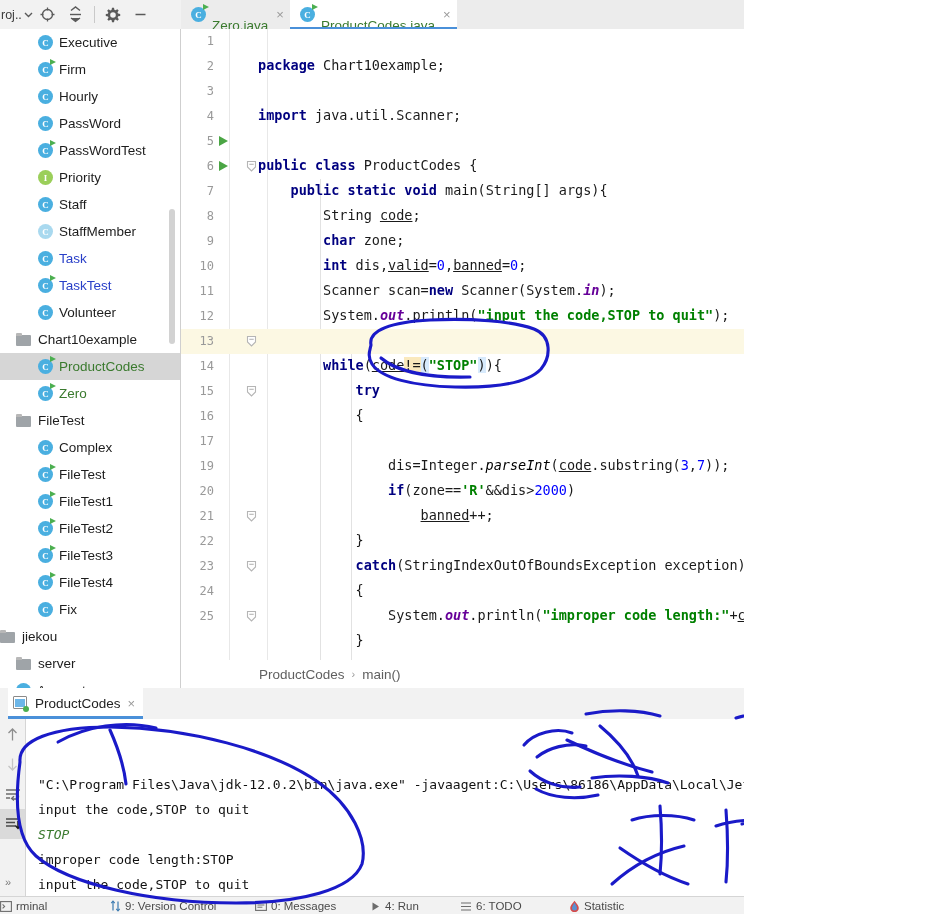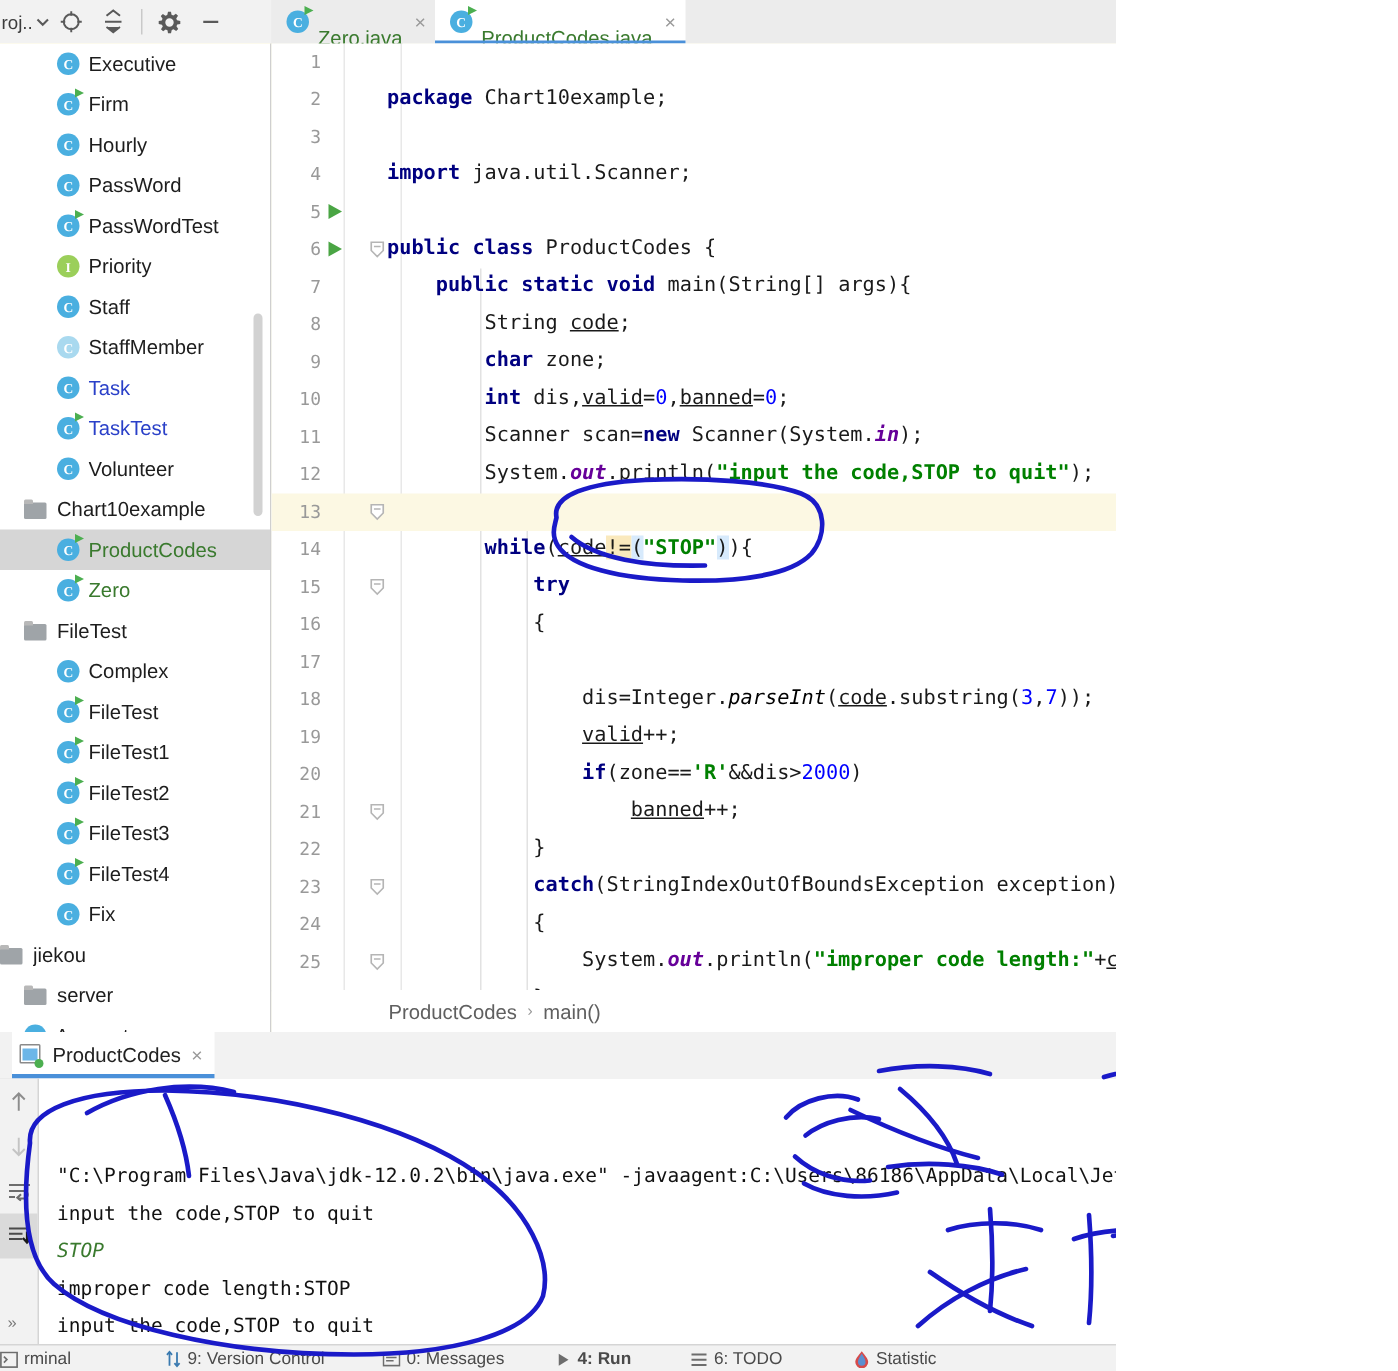--- a/index.html
+++ b/index.html
@@ -293,21 +293,20 @@
               <path d="M2.5 1.5h8v5.5l-4 4-4-4z" fill="#fff" stroke="#b5b5b5" stroke-width="1.1"></path>
               <path d="M4.3 4.3h4.4" stroke="#b5b5b5" stroke-width="1.1"></path>
             </svg></span><span class="codetxt">        <span class="kw">while</span>(<span class="lv">code</span><span class="sel-hl">!=</span><span class="brace-hl">(</span><span class="str">"STOP"</span><span class="brace-hl">)</span>){</span></div>
         <div class="code-line"><span class="ln">14</span><span class="codetxt">            <span class="kw">try</span></span></div>
         <div class="code-line"><span class="ln">15</span><span class="fold"><svg width="13" height="13" viewBox="0 0 13 13">
               <path d="M2.5 1.5h8v5.5l-4 4-4-4z" fill="#fff" stroke="#b5b5b5" stroke-width="1.1"></path>
               <path d="M4.3 4.3h4.4" stroke="#b5b5b5" stroke-width="1.1"></path>
             </svg></span><span class="codetxt">            {</span></div>
         <div class="code-line"><span class="ln">16</span></div>
         <div class="code-line"><span class="ln">17</span><span class="codetxt">                dis=Integer.<span class="mth">parseInt</span>(<span class="lv">code</span>.substring(<span class="num">3</span>,<span class="num">7</span>));</span></div>
-        <div class="code-line"><span class="ln">18</span><span class="codetxt">                <span class="lv">valid</span>++;</span></div>
         <div class="code-line"><span class="ln">19</span><span class="codetxt">                <span class="kw">if</span>(zone==<span class="str">'R'</span>&amp;&amp;dis&gt;<span class="num">2000</span>)</span></div>
         <div class="code-line"><span class="ln">20</span><span class="codetxt">                    <span class="lv">banned</span>++;</span></div>
         <div class="code-line"><span class="ln">21</span><span class="fold"><svg width="13" height="13" viewBox="0 0 13 13">
               <path d="M2.5 1.5h8v5.5l-4 4-4-4z" fill="#fff" stroke="#b5b5b5" stroke-width="1.1"></path>
               <path d="M4.3 4.3h4.4" stroke="#b5b5b5" stroke-width="1.1"></path>
             </svg></span><span class="codetxt">            }</span></div>
         <div class="code-line"><span class="ln">22</span><span class="codetxt">            <span class="kw">catch</span>(StringIndexOutOfBoundsException exception)</span></div>
         <div class="code-line"><span class="ln">23</span><span class="fold"><svg width="13" height="13" viewBox="0 0 13 13">
               <path d="M2.5 1.5h8v5.5l-4 4-4-4z" fill="#fff" stroke="#b5b5b5" stroke-width="1.1"></path>
               <path d="M4.3 4.3h4.4" stroke="#b5b5b5" stroke-width="1.1"></path>
@@ -392,21 +391,21 @@
         </div>
         <div class="sbi" style="position: absolute; left: 255px; top: 3px;">
           <span style="display: inline-flex;">
             <svg width="12" height="11" viewBox="0 0 12 11">
               <rect x="0.6" y="1.6" width="10.8" height="7.8" fill="none" stroke="#6d6d6d" stroke-width="1.1"></rect>
               <path d="M2.4 4h7M2.4 6.2h5" stroke="#6d6d6d" stroke-width="1"></path>
             </svg>
           </span>
           <span>0: Messages</span>
         </div>
-        <div class="sbi" style="position: absolute; left: 370px; top: 3px; font-weight: bold;">
+        <div class="sbi" style="position: absolute; left: 370px; top: 3px;">
           <span style="display: inline-flex;">
             <svg width="11" height="11" viewBox="0 0 11 11">
               <path d="M2.5 1.5 L9 5.5 L2.5 9.5 Z" fill="#6d6d6d"></path>
             </svg>
           </span>
           <span>4: Run</span>
         </div>
         <div class="sbi" style="position: absolute; left: 460px; top: 3px; text-align: center;">
           <span style="display: inline-flex;">
             <svg width="12" height="11" viewBox="0 0 12 11">

